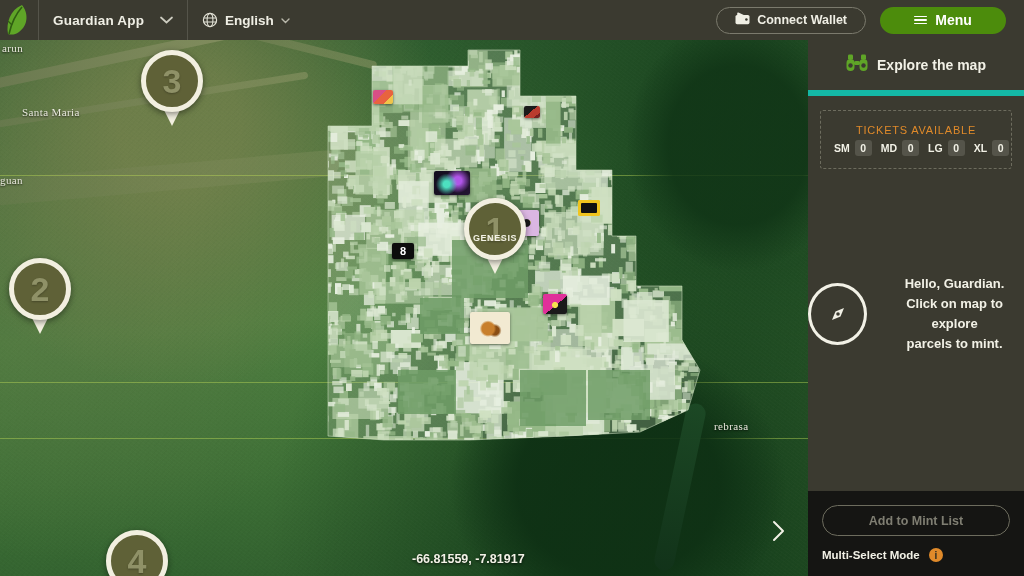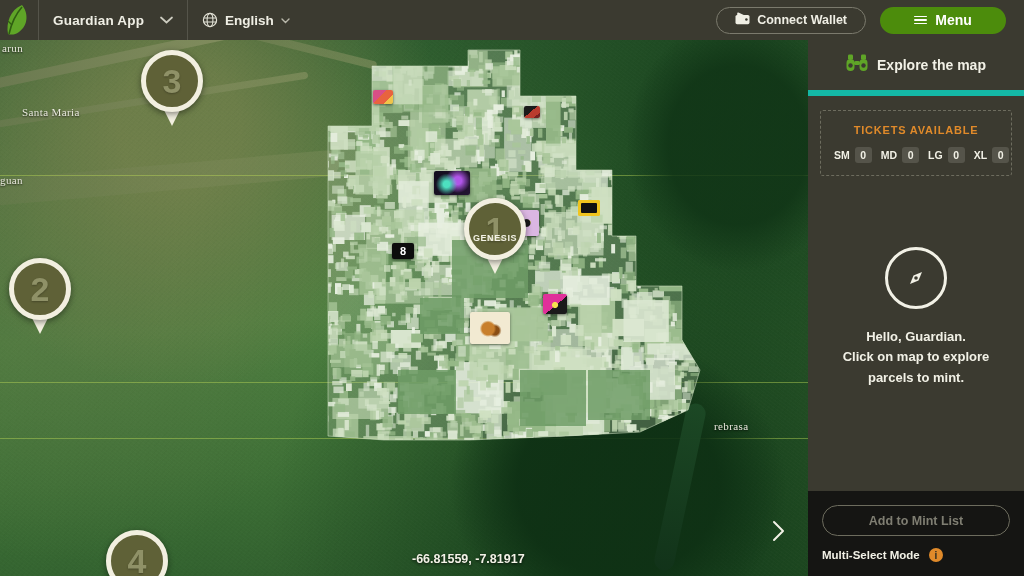--- a/index.html
+++ b/index.html
@@ -179,40 +179,40 @@
   .sb-head .lbl { color: #f2f1e6; font-size: 14px; font-weight: bold; }
 
   .tickets {
     margin: 14px 12px 0 12px;
     border: 1px dashed #6d6c5e; border-radius: 3px;
     padding: 13px 0 12px 0;
     overflow: hidden;
   }
   .tickets-title {
     text-align: center; color: #e08a2a;
-    font-size: 11px; font-weight: bold; letter-spacing: .8px;
-    margin-bottom: 11px;
+    font-size: 11px; font-weight: normal; letter-spacing: .8px;
+    margin-bottom: 4px;
   }
   .ticket-row {
     display: flex; align-items: center; gap: 9px;
     padding-left: 13px;
     white-space: nowrap;
   }
   .ticket {
     display: flex; align-items: center; gap: 5px;
   }
   .ticket .sz { color: #f2f1e6; font-size: 10.5px; font-weight: bold; }
   .ticket .ct {
     background: #55544a; color: #f2f1e6;
     font-size: 10.5px; font-weight: bold;
     padding: 2px 5px; border-radius: 3px; min-width: 17px; text-align: center;
   }
 
   .sb-mid {
-    flex: 1; display: flex; flex-direction: column;
+    flex: 1; display: flex; flex-direction: row;
     align-items: center; justify-content: center; gap: 18px;
     padding-bottom: 32px;
   }
   .compass {
     width: 62px; height: 62px; border-radius: 50%;
     border: 3px solid #f2f1e6;
     display: flex; align-items: center; justify-content: center;
   }
   .hello {
     text-align: center; color: #f2f1e6;

